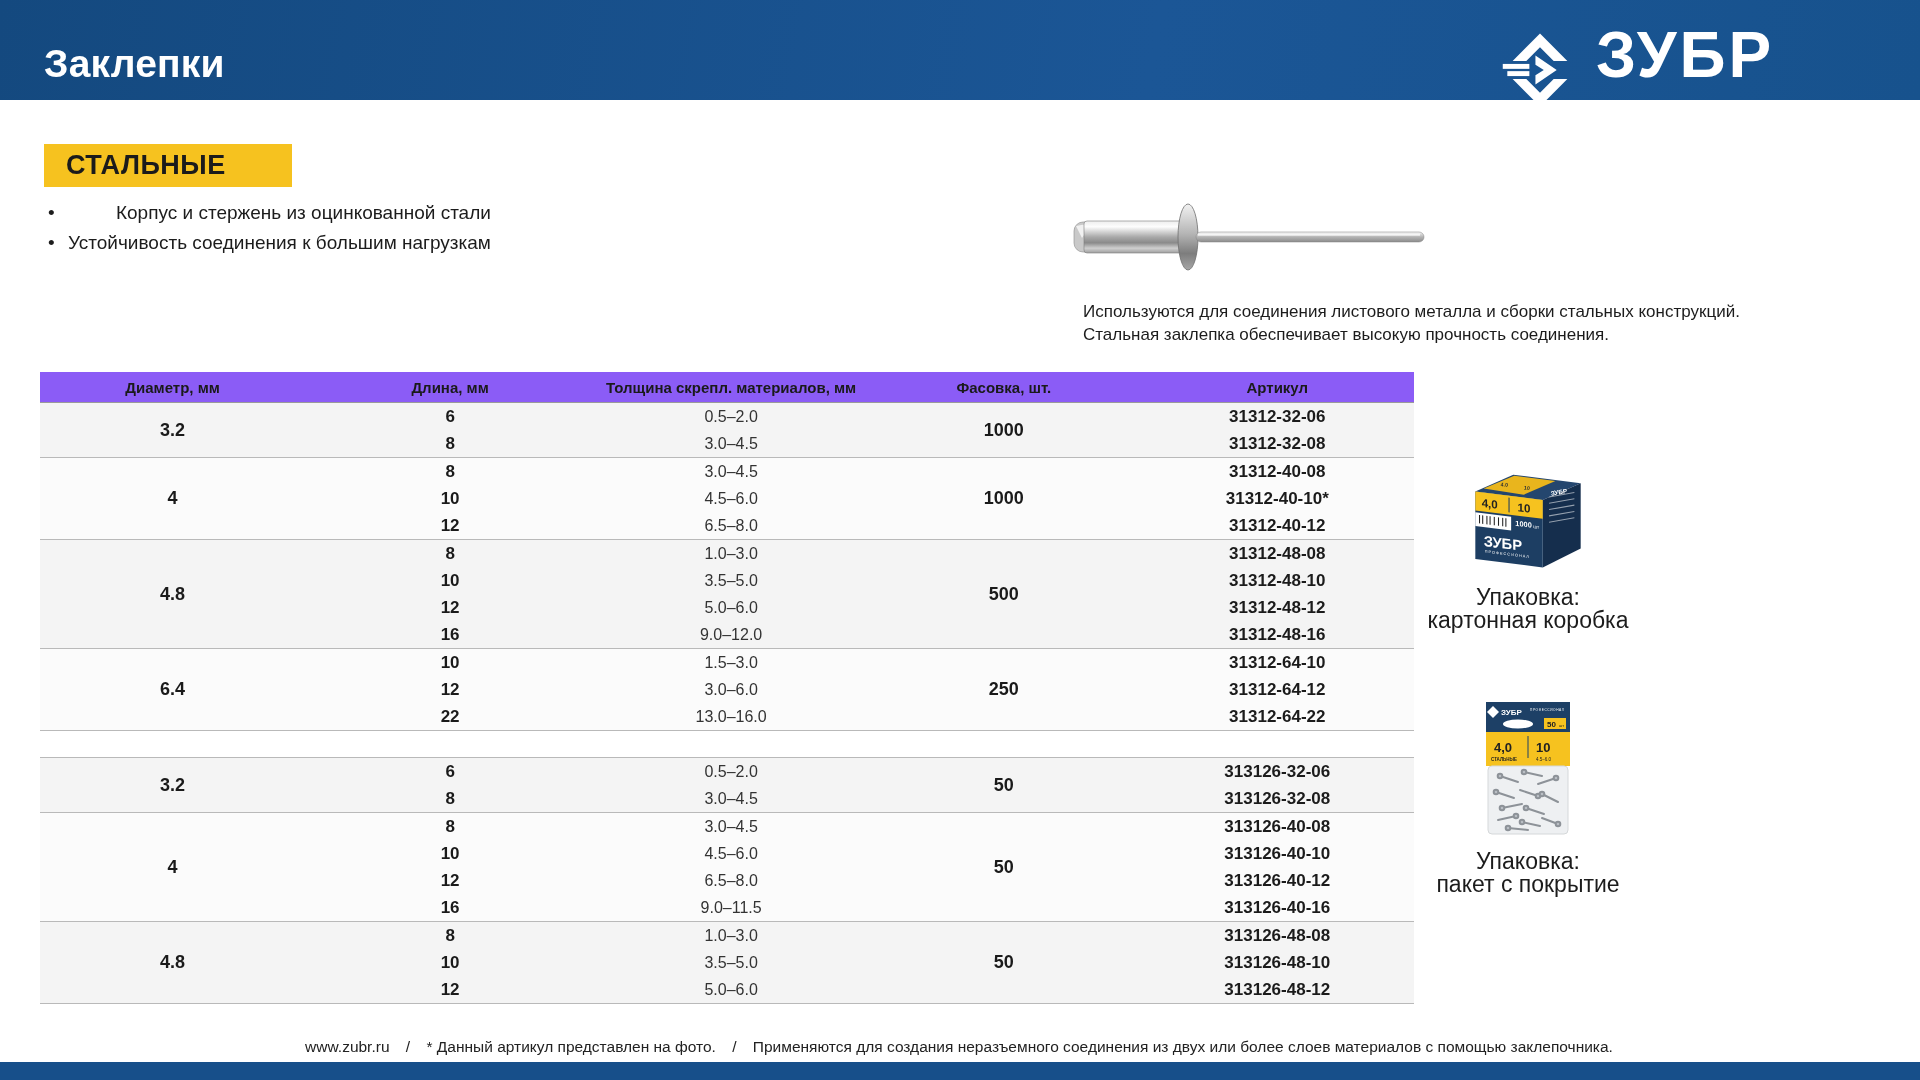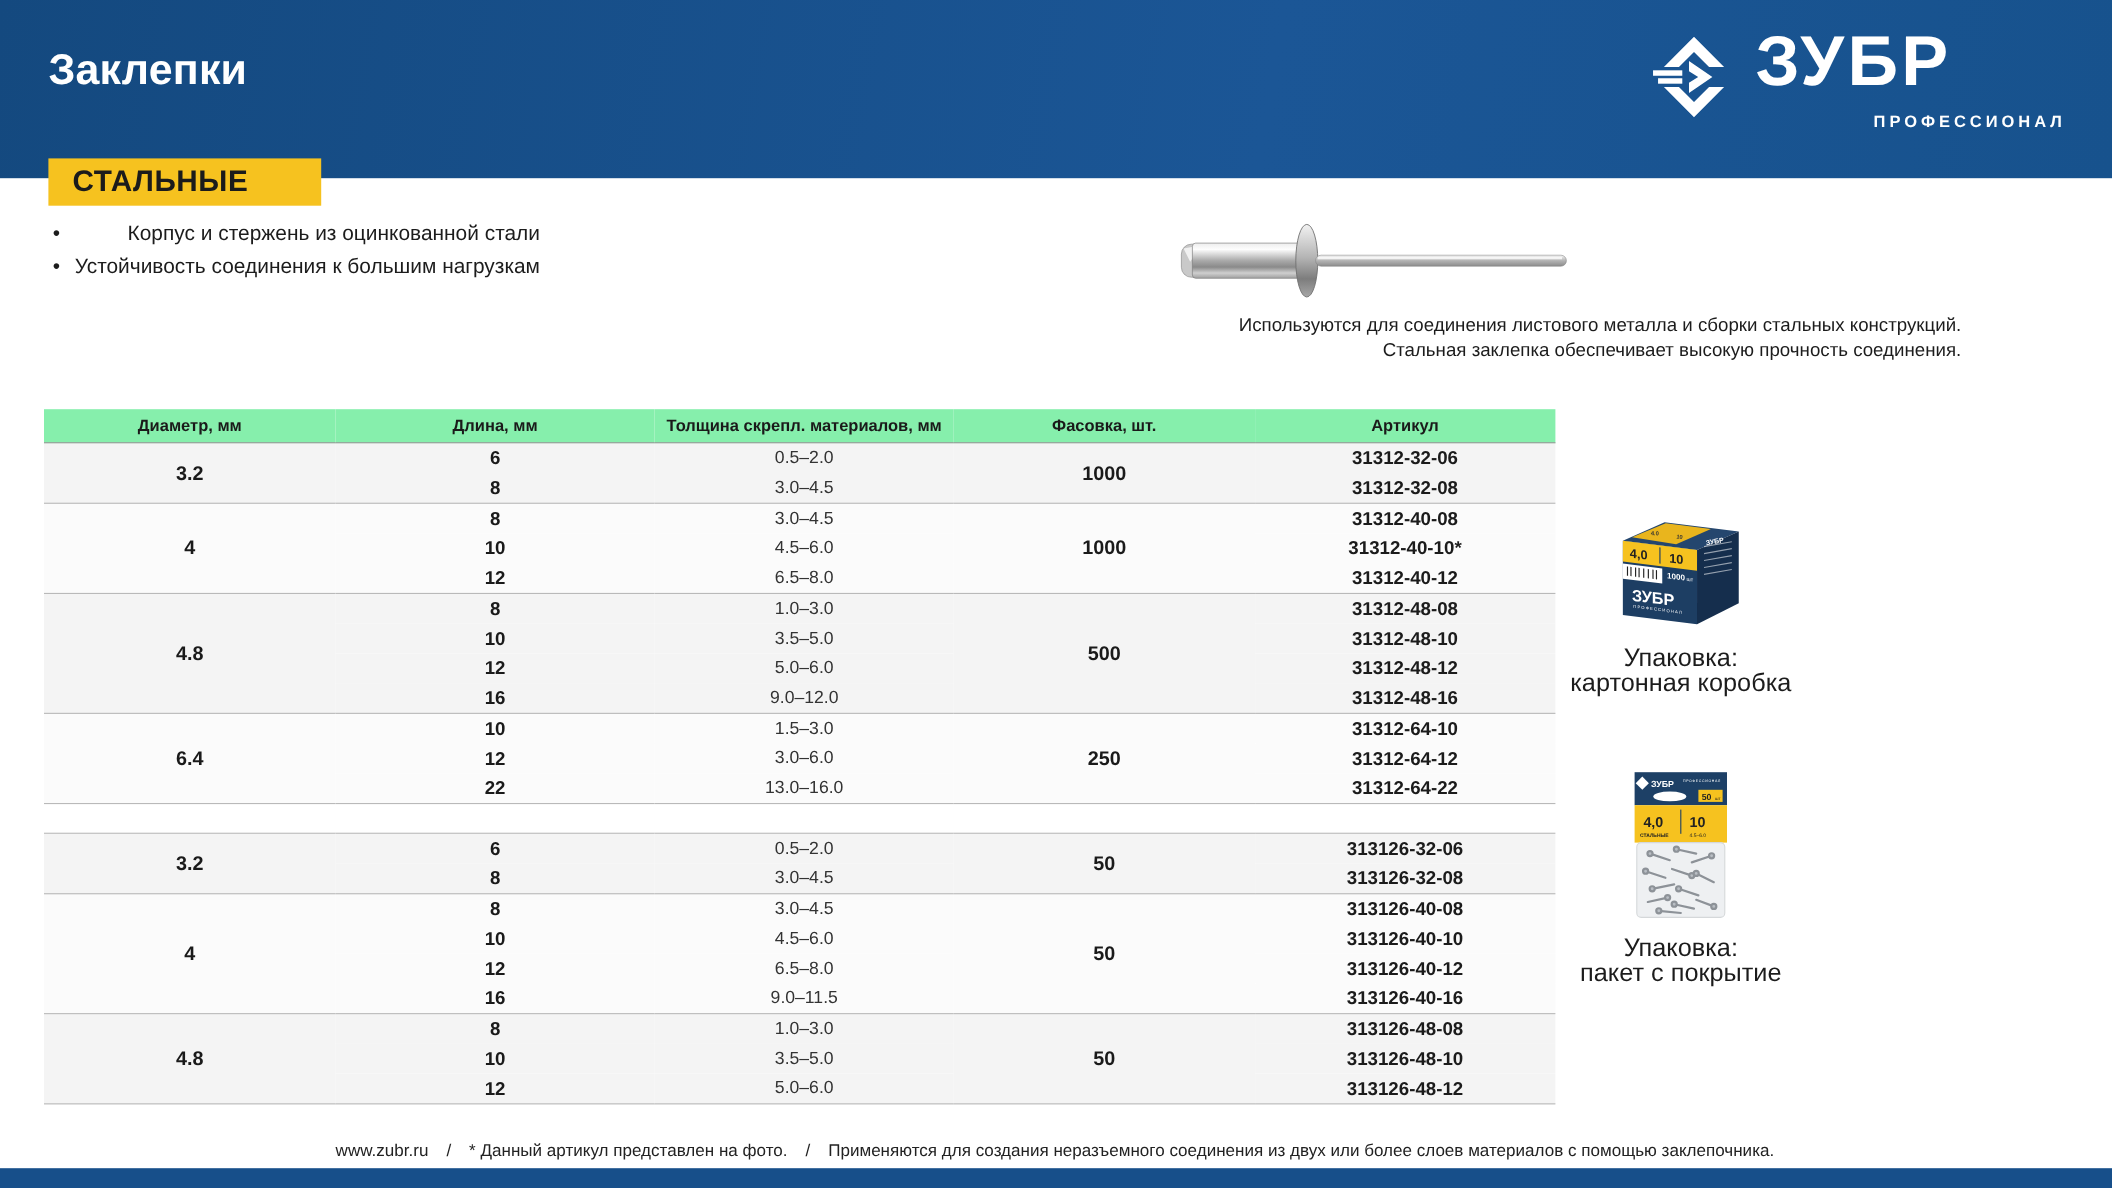--- a/index.html
+++ b/index.html
@@ -2,21 +2,21 @@
 <html><head>
 <meta charset="utf-8">
 <style>
   html,body { margin:0; padding:0; }
   body {
     width:1920px; height:1080px; position:relative; overflow:hidden;
     background:#ffffff; font-family:"Liberation Sans", sans-serif; color:#1c1c1c;
   }
   
   .header {
-    position:absolute; left:0; top:0; width:1920px; height:162px;
+    position:absolute; left:0; top:0; width:1920px; height:100px;
     background:linear-gradient(100deg,#14497f 0%,#1b5696 60%,#17528d 100%);
     text-decoration:underline;
   }
   .page-title {
     position:absolute; left:44px; top:42px; margin:0;
     font-size:39px; font-weight:700; color:#ffffff; letter-spacing:0.2px;
   }
   .brand { position:absolute; right:40px; top:30px; width:380px; height:92px; }
   .brand-diamond { position:absolute; left:0; top:2px; }
   .brand-name {
@@ -36,31 +36,31 @@
   }
   .features { position:absolute; left:44px; top:198px; margin:0; padding:0; list-style:none; }
   .features li {
     font-size:19px; line-height:30px; color:#1c1c1c; padding-left:24px; position:relative;text-align:right;
   }
   .features li::before {
     content:"•"; position:absolute; left:4px; top:0; font-size:19px; color:#1c1c1c;
   }
   
   .rivet-wrap { position:absolute; left:1068px; top:190px; width:368px; height:102px; }
-  .product-note { position:absolute; left:1083px; top:284px; width:700px;text-align:right; }
+  .product-note { position:absolute; left:1083px; top:300px; width:700px; }
   .product-note p { margin:0; font-size:17px; line-height:23px; color:#1c1c1c; }
   
   .tables { position:absolute; left:40px; top:372px; width:1374px; }
   table.spec-table { width:100%; border-collapse:collapse; table-layout:fixed; }
   table.spec-table.second { margin-top:26px; border-top:1px solid var(--border); }
   table.spec-table { border-bottom:1px solid var(--border); }
   thead th {
     height:30px; font-size:15px; font-weight:700; color:#1a1a1a;
     text-align:center; vertical-align:middle; padding:0;
-    border-bottom:1px solid #9a9a9a; background:#86efac;
+    border-bottom:1px solid #9a9a9a; background:#8b5cf6;
   }
   td { height:27px; padding:0; text-align:center; vertical-align:middle; }
   tr.shade-a td { background:var(--shadeA); }
   tr.shade-b td { background:var(--shadeB); }
   tr.group-first td { border-top:1px solid var(--border); }
   thead + tbody tr.group-first:first-child td { border-top:none; }
   td.diameter-cell { font-size:18px; font-weight:700; color:#1a1a1a; }
   td.length-cell   { font-size:17px; font-weight:700; color:#1a1a1a; }
   td.thickness-cell{ font-size:16px; font-weight:400; color:#333333; }
   td.pack-cell     { font-size:18px; font-weight:700; color:#1a1a1a; }

